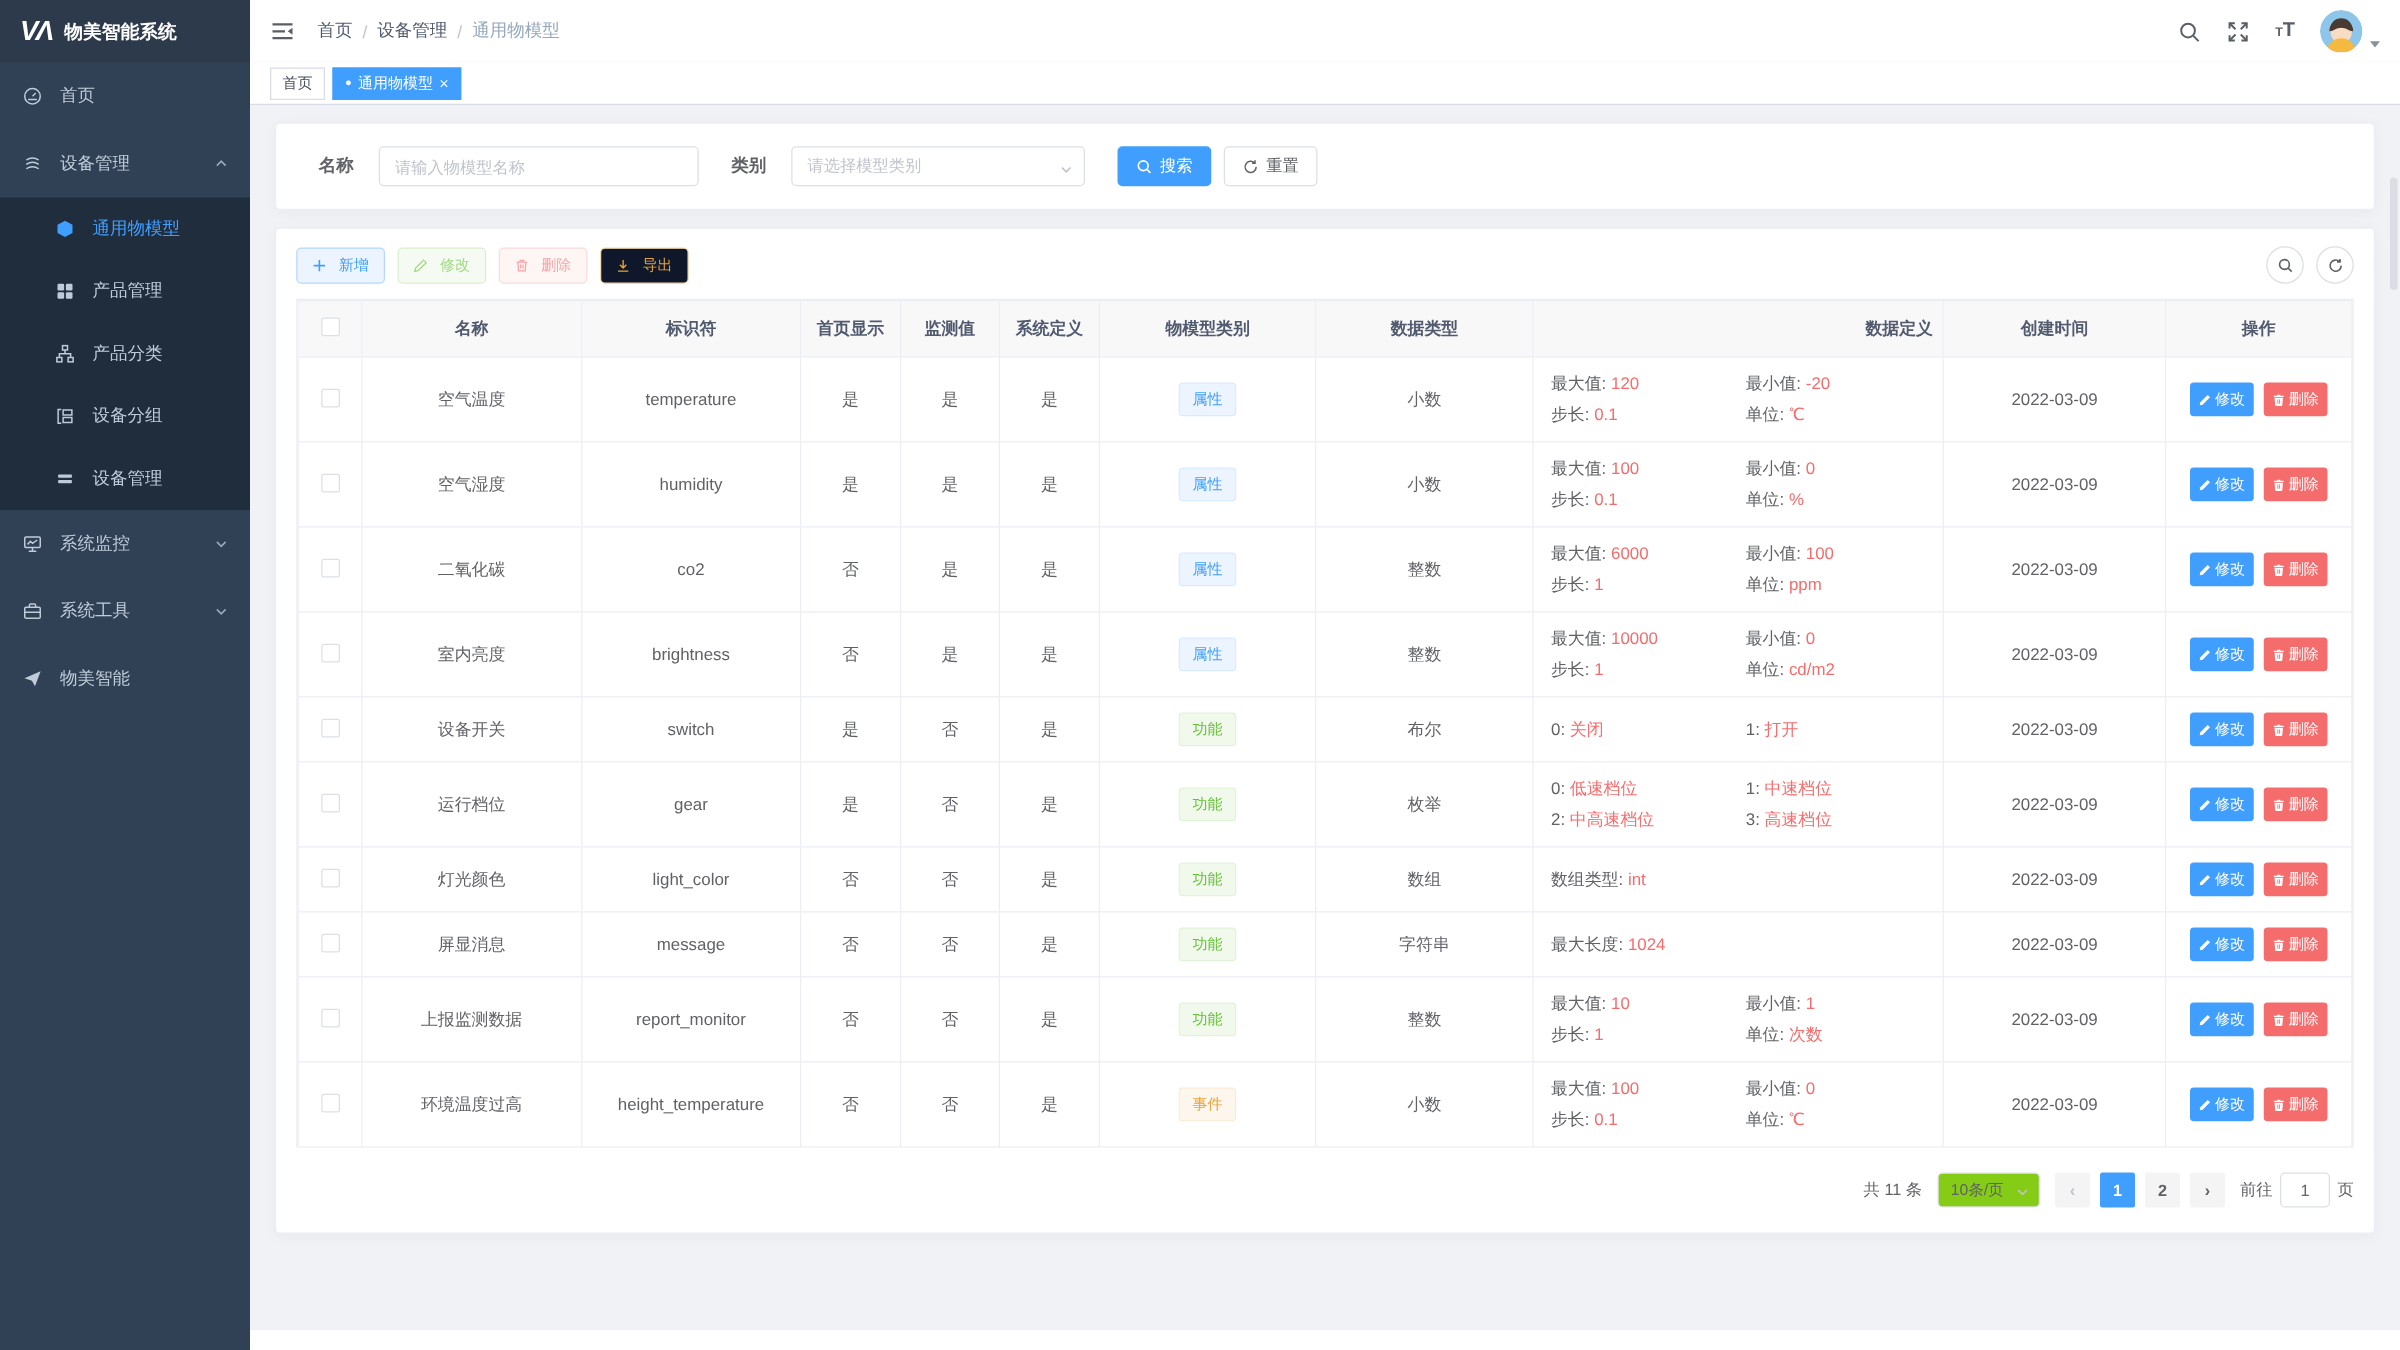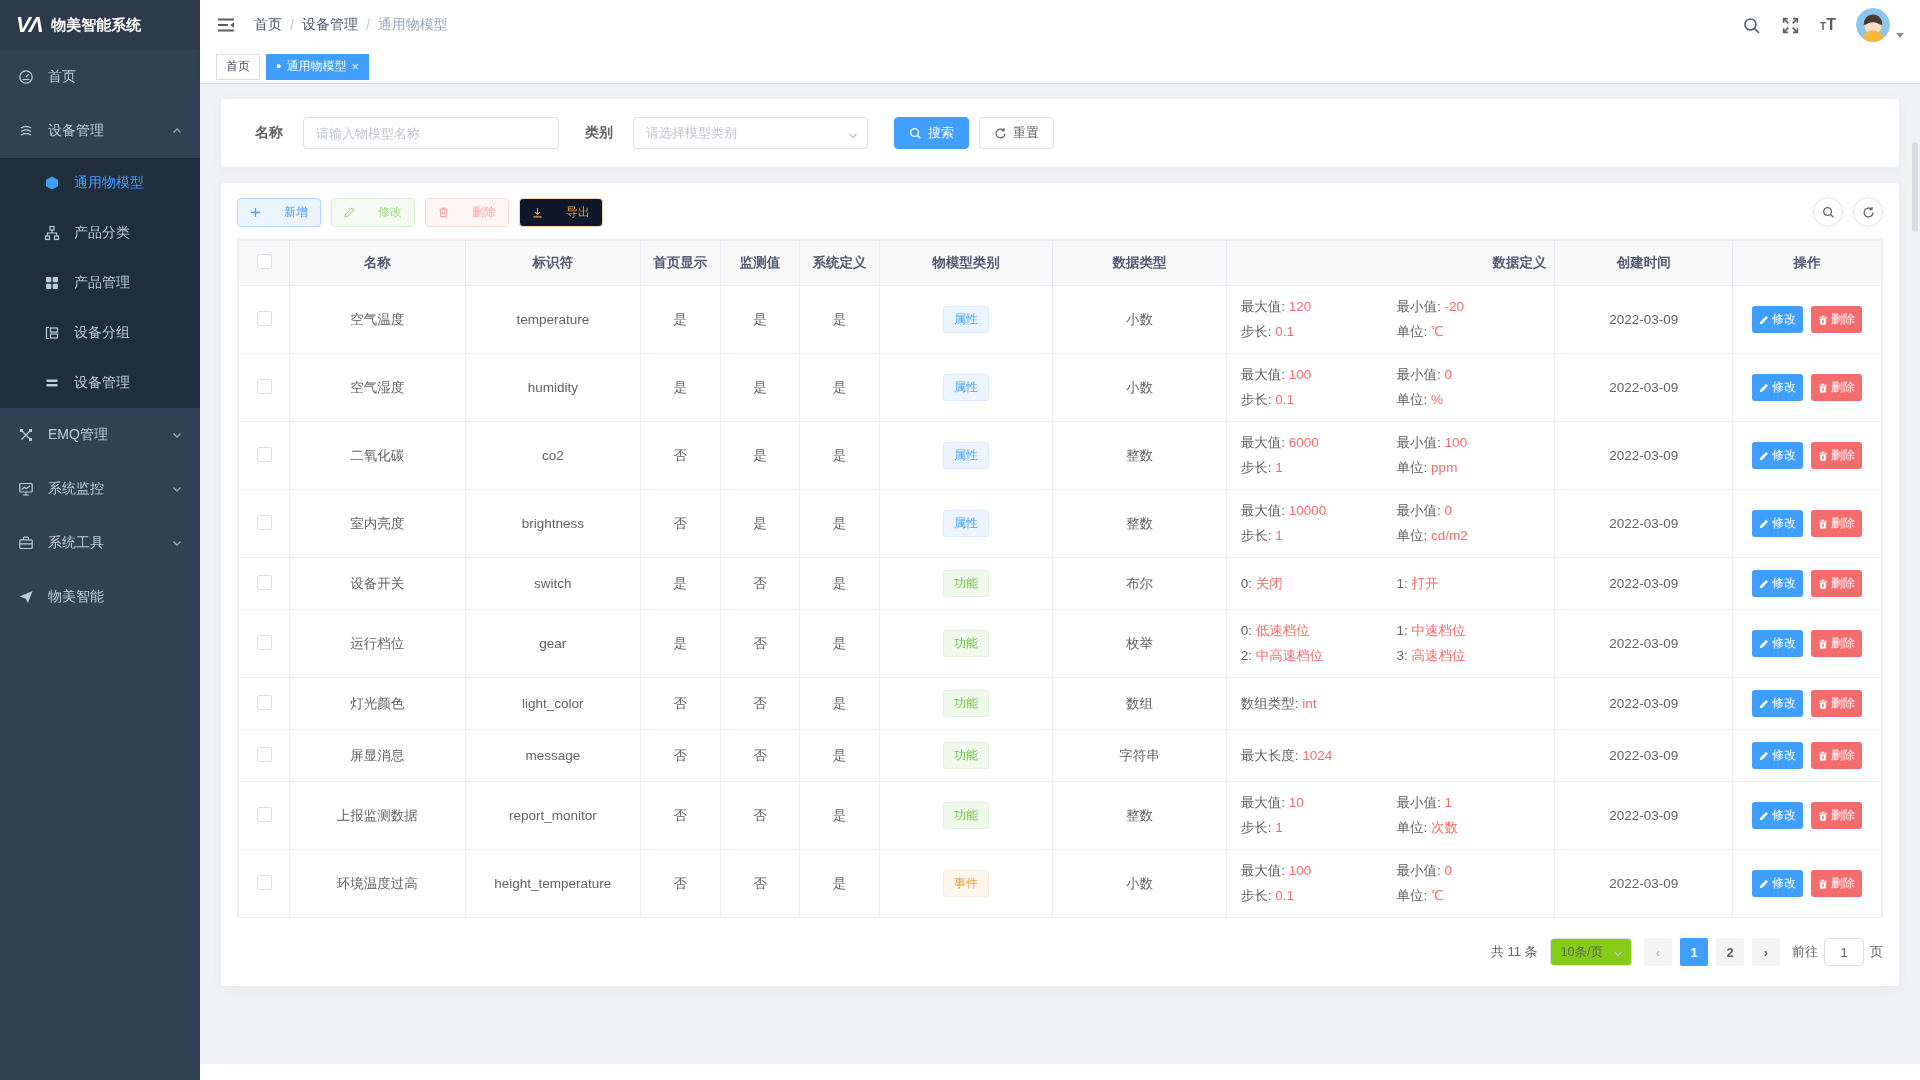--- a/index.html
+++ b/index.html
@@ -57,21 +57,21 @@
   .f-select .sel-chev { position:absolute; right:9px; top:11px; width:10px; height:10px; }
   .sel-chev svg { width:10px; height:10px; stroke:#c0c4cc; fill:none; stroke-width:1.4; }
   .btn { height:32px; border-radius:4px; border:1px solid #dcdfe6; background:#fff; color:#606266; font-size:13px; padding:0 14px; display:inline-flex; align-items:center; gap:6px; cursor:pointer; font-family:inherit; }
   .btn-primary { background:#409eff; border-color:#409eff; color:#fff; }
   .btn svg { width:13px; height:13px; }
   .ml16 { margin-left:16px; }
 
   
   .table-card { padding:14px 16px 20px; margin-bottom:14px; }
   .toolbar { display:flex; align-items:center; gap:10px; margin-bottom:12px; }
-  .tbtn { height:29px; border-radius:4px; font-size:12px; padding:0 12px; display:inline-flex; align-items:center; gap:23px; cursor:pointer; font-family:inherit; border:1px solid;justify-content:center; }
+  .tbtn { height:29px; border-radius:4px; font-size:12px; padding:0 12px; display:inline-flex; align-items:center; gap:10px; cursor:pointer; font-family:inherit; border:1px solid;justify-content:center; }
   .tbtn svg { width:11px; height:11px; }
   .tbtn-add { color:#409eff; background:#ecf5ff; border-color:#b3d8ff; }
   .tbtn-edit { color:#67c23a; background:#f0f9eb; border-color:#c2e7b0; opacity:.62; }
   .tbtn-del { color:#f56c6c; background:#fef0f0; border-color:#fbc4c4; opacity:.62; }
   .tbtn-export { color:#e6a23c; background:#0f172a; border-color:#f5dab1; }
   .toolbar-right { margin-left:auto; display:flex; gap:10px; }
   .circle-btn { width:30px; height:30px; border-radius:50%; border:1px solid #dcdfe6; background:#fff; color:#606266; display:flex; align-items:center; justify-content:center; cursor:pointer; }
   .circle-btn svg { width:13px; height:13px; stroke:currentColor; fill:none; stroke-width:1.4; }
 
   table { width:100%; border-collapse:collapse; table-layout:fixed; }
@@ -144,72 +144,58 @@
           <span class="micon">
               <svg viewBox="0 0 16 16">
                 <path class="fill" d="M8 1.5l6 3.2v6.6l-6 3.2-6-3.2V4.7z"></path>
               </svg>
             </span>
           <span>通用物模型</span>
         </div>
         <div class="menu-item">
           <span class="micon">
               <svg viewBox="0 0 16 16">
+                <rect class="fill" x="2" y="2" width="5.3" height="5.3" rx="1"></rect>
+                <rect class="fill" x="8.7" y="2" width="5.3" height="5.3" rx="1"></rect>
+                <rect class="fill" x="2" y="8.7" width="5.3" height="5.3" rx="1"></rect>
+                <rect class="fill" x="8.7" y="8.7" width="5.3" height="5.3" rx="1"></rect>
+              </svg>
+            </span>
+          <span>产品管理</span>
+        </div>
+        <div class="menu-item">
+          <span class="micon">
+              <svg viewBox="0 0 16 16">
                 <rect x="6" y="1.5" width="4" height="3.5"></rect>
                 <rect x="1.5" y="11" width="4" height="3.5"></rect>
                 <rect x="10.5" y="11" width="4" height="3.5"></rect>
                 <path d="M8 5v3M3.5 11V8h9v3"></path>
               </svg>
             </span>
           <span>产品分类</span>
-        </div>
-        <div class="menu-item">
-          <span class="micon">
-              <svg viewBox="0 0 16 16">
-                <rect class="fill" x="2" y="2" width="5.3" height="5.3" rx="1"></rect>
-                <rect class="fill" x="8.7" y="2" width="5.3" height="5.3" rx="1"></rect>
-                <rect class="fill" x="2" y="8.7" width="5.3" height="5.3" rx="1"></rect>
-                <rect class="fill" x="8.7" y="8.7" width="5.3" height="5.3" rx="1"></rect>
-              </svg>
-            </span>
-          <span>产品管理</span>
         </div>
         <div class="menu-item">
           <span class="micon">
               <svg viewBox="0 0 16 16">
                 <path d="M5 2.5H2.5v11H5"></path>
                 <rect x="6.5" y="3" width="7" height="4"></rect>
                 <rect x="6.5" y="9" width="7" height="4"></rect>
               </svg>
             </span>
           <span>设备分组</span>
         </div>
         <div class="menu-item">
           <span class="micon">
               <svg viewBox="0 0 16 16">
                 <rect class="fill" x="2.5" y="4.5" width="11" height="2.6" rx=".6"></rect>
                 <rect class="fill" x="2.5" y="9" width="11" height="2.6" rx=".6"></rect>
               </svg>
             </span>
           <span>设备管理</span>
         </div>
-      </div>
-      <div class="menu-item">
-        <span class="micon">
-            <svg viewBox="0 0 16 16">
-              <path d="M3.5 3.5l9 9M12.5 3.5l-9 9"></path>
-              <rect class="fill" x="2" y="2" width="3" height="3"></rect>
-              <rect class="fill" x="11" y="11" width="3" height="3"></rect>
-              <rect class="fill" x="11" y="2" width="3" height="3"></rect>
-            </svg>
-          </span>
-        <span>EMQ管理</span>
-        <span class="chev"><svg width="10" height="10" viewBox="0 0 10 10">
-              <path d="M1.5 3.5L5 7l3.5-3.5" stroke="currentColor" fill="none" stroke-width="1.3"></path>
-            </svg></span>
       </div>
       <div class="menu-item">
         <span class="micon">
             <svg viewBox="0 0 16 16">
               <rect x="1.8" y="2.5" width="12.4" height="8.5" rx="1"></rect>
               <path d="M5 14h6M8 11v3"></path>
               <path d="M4 8.5l2.3-2.5 1.7 1.7L11.8 5"></path>
             </svg>
           </span>
         <span>系统监控</span>

